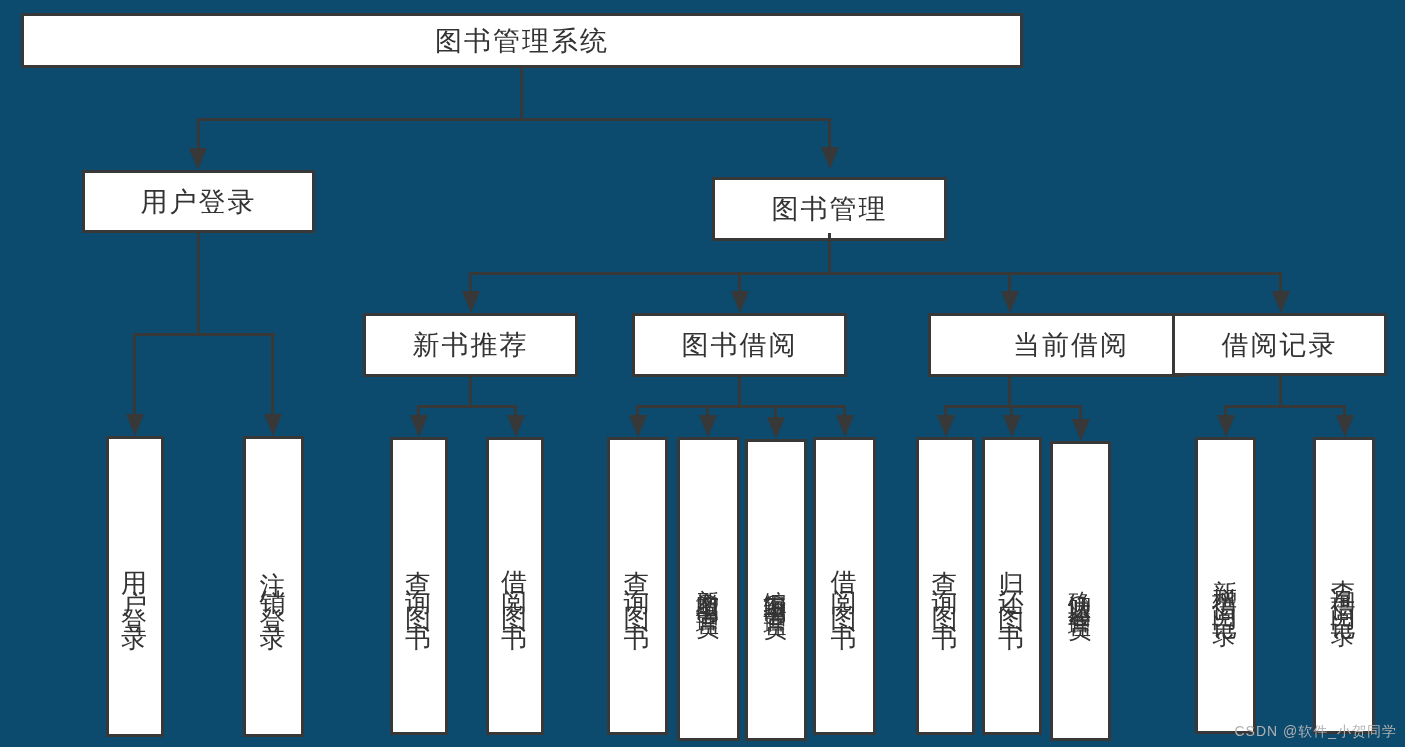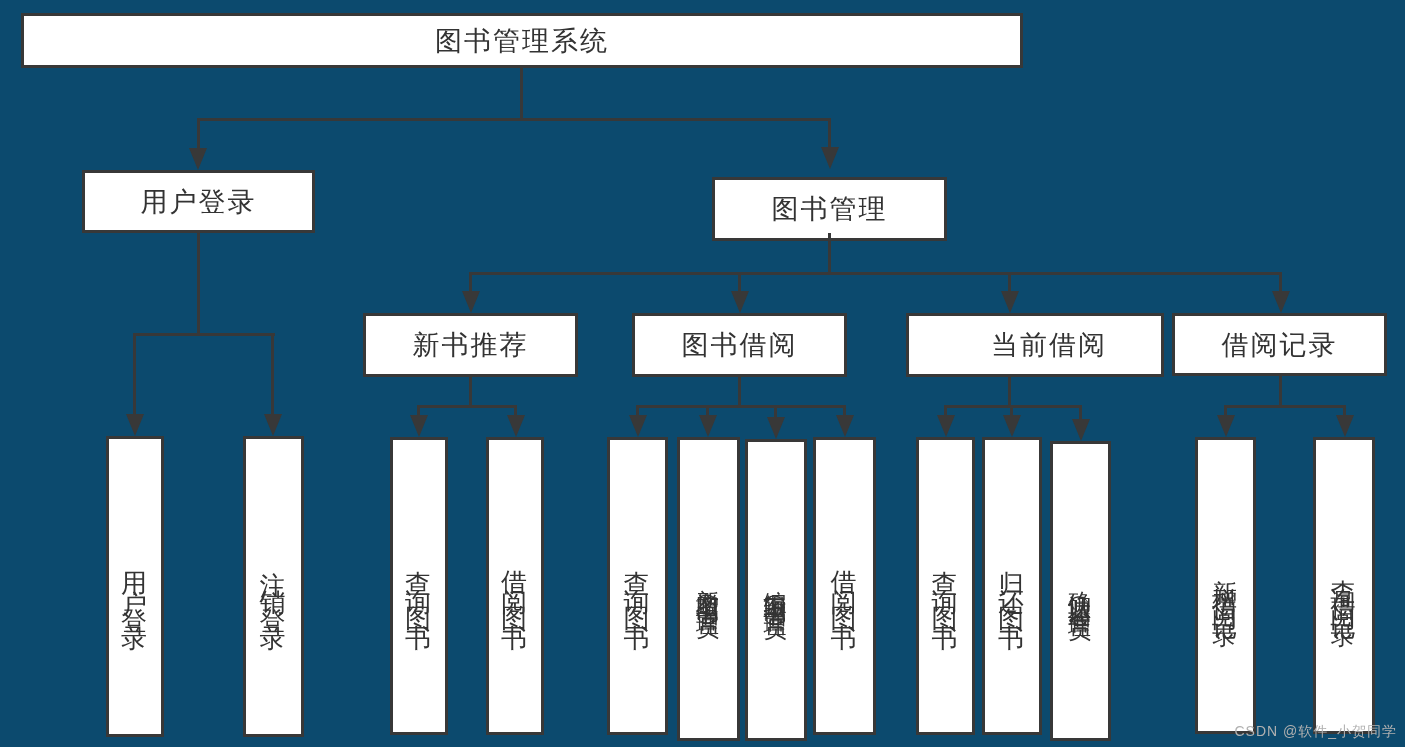--- a/index.html
+++ b/index.html
@@ -73,21 +73,21 @@
   </div>
 
   <div class="node hnode" style="left:363px;top:313px;width:215px;height:64px;text-align:center;">
     <span>新书推荐</span>
   </div>
 
   <div class="node hnode" style="left:632px;top:313px;width:215px;height:64px;">
     <span>图书借阅</span>
   </div>
 
-  <div class="node hnode" style="left:906px;top:313px;width:258px;height:64px;padding-left:28px;">
+  <div class="node hnode" style="left:928px;top:313px;width:258px;height:64px;padding-left:28px;">
     <span>当前借阅</span>
   </div>
 
   <div class="node hnode" style="left:1172px;top:313px;width:215px;height:63px;">
     <span>借阅记录</span>
   </div>
 
   <div class="node leaf ls4" style="left:106px;top:436px;width:58px;height:301px;">
     <span>用户登录</span>
   </div>

